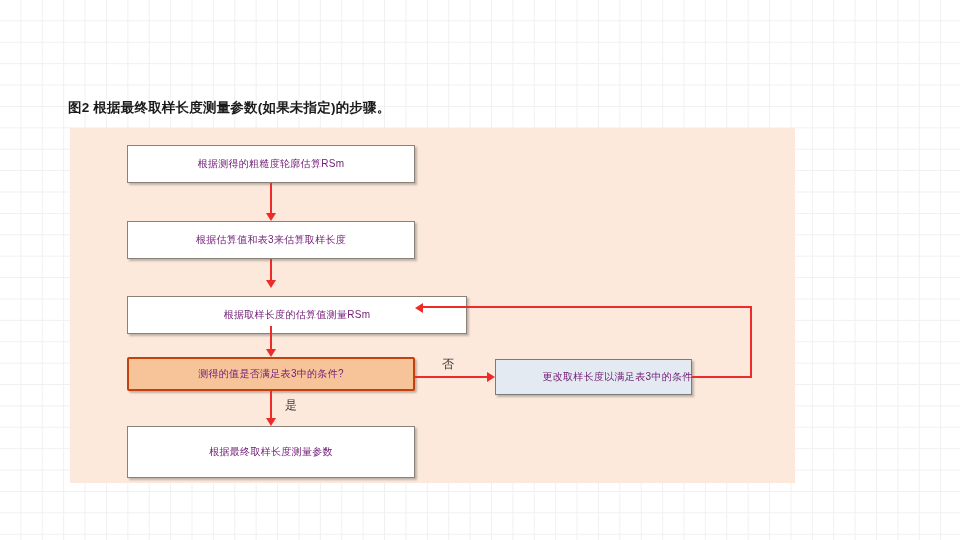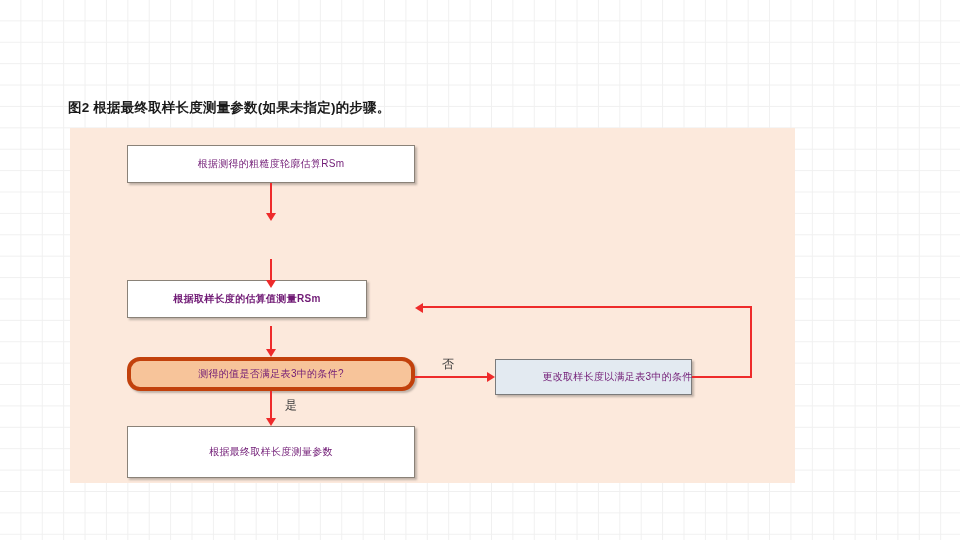--- a/index.html
+++ b/index.html
@@ -62,33 +62,33 @@
     letter-spacing: 0.3px;
     white-space: nowrap;
     box-shadow: 2px 2px 2px rgba(120,110,105,0.45);
   }
   .node.process {
     background: #ffffff;
     border: 1px solid #8a8278;
   }
   .node.decision {
     background: #f7c49a;
-    border: 4px solid #c2410c;
-    border-radius: 13px;
+    border: 2px solid #c2410c;
+    border-radius: 2px;
   }
   .node.action {
     background: #e3eaf1;
     border: 1px solid #7b7b7b;
     padding-left: 48px;
   }
 
   
   #node-estimate-rsm   { left: 57px;  top: 17px;  width: 288px; height: 38px; }
   #node-estimate-len   { left: 57px;  top: 93px;  width: 288px; height: 38px; }
-  #node-measure-rsm    { left: 57px;  top: 152px; width: 240px; height: 38px; font-weight: bold; }
+  #node-measure-rsm    { left: 57px;  top: 168px; width: 340px; height: 38px; }
   #node-check-cond     { left: 57px;  top: 229px; width: 288px; height: 34px; }
   #node-final-measure  { left: 57px;  top: 298px; width: 288px; height: 52px; }
   #node-change-len     { left: 425px; top: 231px; width: 197px; height: 36px; }
 
   
   .conn {
     position: absolute;
     background: #ee2b2b;
   }
   .conn.v { width: 2px; }
@@ -129,20 +129,21 @@
 <body>
 
 <div id="canvas">
 
   <div id="caption">图2 根据最终取样长度测量参数(如果未指定)的步骤。</div>
 
   <div id="figure-panel">
 
     <div class="node process" id="node-estimate-rsm">根据测得的粗糙度轮廓估算RSm</div>
 
+    <div class="node process" id="node-estimate-len">根据估算值和表3来估算取样长度</div>
 
     <div class="node process" id="node-measure-rsm">根据取样长度的估算值测量RSm</div>
 
     <div class="node decision" id="node-check-cond">测得的值是否满足表3中的条件?</div>
 
     <div class="node process" id="node-final-measure">根据最终取样长度测量参数</div>
 
     <div class="node action" id="node-change-len">更改取样长度以满足表3中的条件</div>
 
     <div class="conn v" style="left:200px; top:55px; height:30px;"></div>

